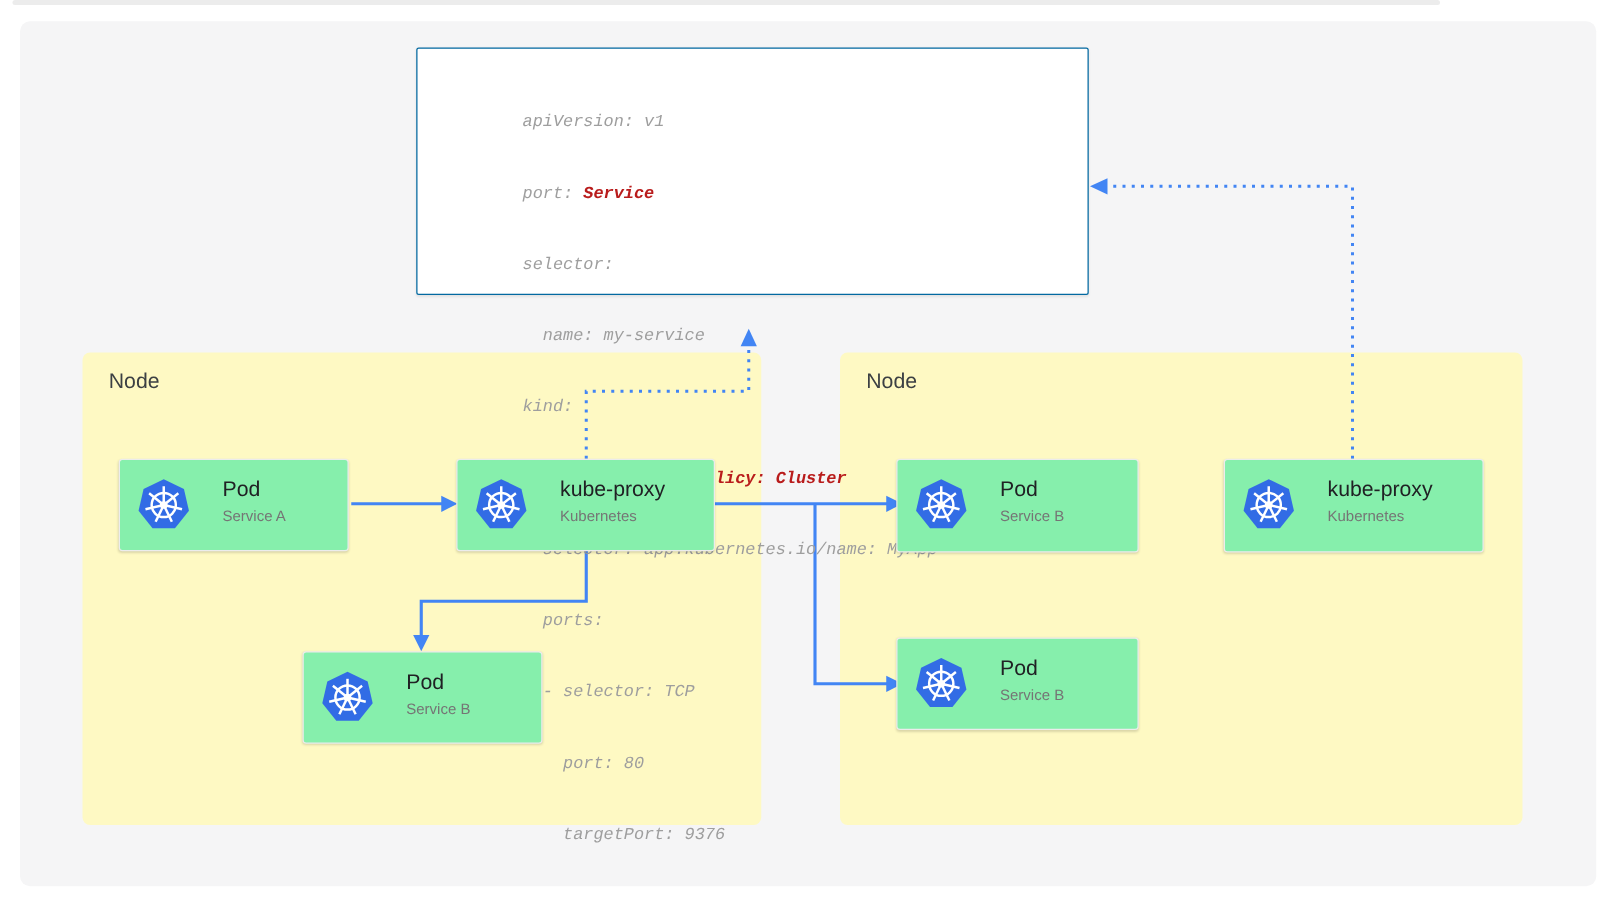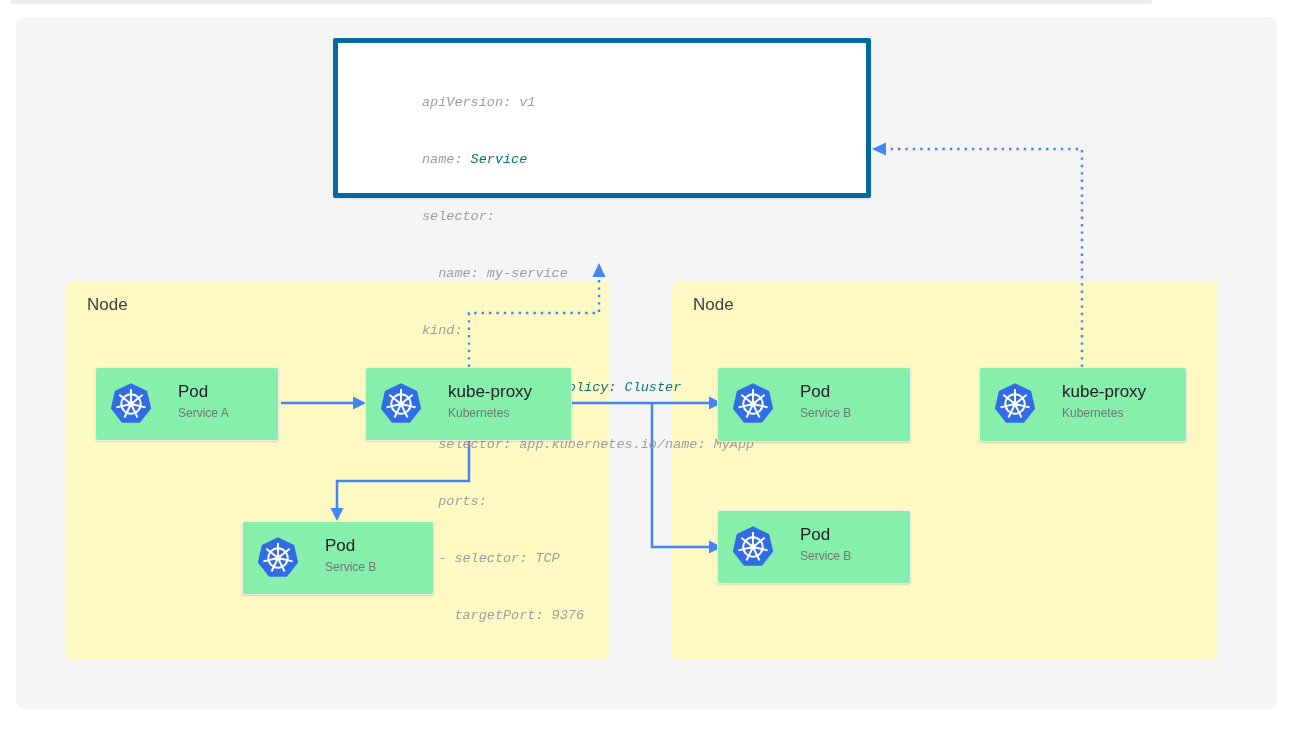--- a/index.html
+++ b/index.html
@@ -18,27 +18,27 @@
   
   .arrows{left:0;top:0;width:1296px;height:729px;pointer-events:none;}
   
   .card{position:absolute;background:#86efac;border:1px solid #ececec;border-radius:3px;
         box-shadow:0 1px 2px rgba(0,0,0,.14);box-sizing:border-box;}
   .card .k8s-icon{position:absolute;left:13px;top:14px;}
   .card .txt{position:absolute;left:82px;top:12px;}
   .card .title{font-size:17px;color:#202124;line-height:23px;}
   .card .subtitle{font-size:12px;color:#757575;line-height:21px;}
   
-  .yaml-card{left:333px;top:38px;width:538px;height:160px;background:#ffffff;
-             border:5px solid #0369a1;border-radius:2px;box-shadow:0 1px 2px rgba(0,0,0,.08);
+  .yaml-card{left:333px;top:38px;width:538px;height:198px;background:#ffffff;
+             border:1px solid #0369a1;border-radius:2px;box-shadow:0 1px 2px rgba(0,0,0,.08);
              box-sizing:border-box;}
   .yaml-body{position:absolute;left:84px;top:12px;
              font-family:"Liberation Mono",monospace;font-style:italic;font-size:13.5px;
              line-height:19px;color:#9e9e9e;white-space:pre;}
-  .yaml-line b{color:#0f766e;font-weight:400;}
+  .yaml-line b{color:#b91c1c;font-weight:700;}
 </style>
 </head>
 <body>
 
 <div class="abs top-divider"></div>
 <div class="abs panel"></div>
 
 <div class="abs node node-left">
   <div class="node-label">Node</div>
 </div>
@@ -71,28 +71,29 @@
   </g>
   <g fill="#4285f4" stroke="none">
     <polygon points="592.5,277 605.5,277 599,263"></polygon>
     <polygon points="886,142.5 886,155.5 872,149"></polygon>
   </g>
 </svg>
 
 <div class="abs yaml-card">
   <div class="yaml-body">
     <div class="yaml-line"><span>apiVersion: v1</span><b></b></div>
-    <div class="yaml-line"><span>name: </span><b>Service</b></div>
+    <div class="yaml-line"><span>port: </span><b>Service</b></div>
     <div class="yaml-line"><span>selector:</span><b></b></div>
     <div class="yaml-line"><span>  name: my-service</span><b></b></div>
     <div class="yaml-line"><span>kind:</span><b></b></div>
     <div class="yaml-line"><span>  </span><b>internalTrafficPolicy: Cluster</b></div>
     <div class="yaml-line"><span>  selector: app.kubernetes.io/name: MyApp</span><b></b></div>
     <div class="yaml-line"><span>  ports:</span><b></b></div>
     <div class="yaml-line"><span>  - selector: TCP</span><b></b></div>
+    <div class="yaml-line"><span>    port: 80</span><b></b></div>
     <div class="yaml-line"><span>    targetPort: 9376</span><b></b></div>
   </div>
 </div>
 
 <div class="card" style="left:95px;top:367px;width:184px;height:74px;">
   <svg class="k8s-icon" width="44" height="44" viewBox="0 0 100 100">
     <polygon fill="#326ce5" points="50,3 86.7,20.7 95.8,60.5 70.4,92.4 29.6,92.4 4.2,60.5 13.3,20.7"></polygon>
     <g stroke="#ffffff" stroke-width="4.5" fill="none">
       <circle cx="50" cy="50" r="22"></circle>
       <line x1="50" y1="50" x2="50" y2="16"></line>

